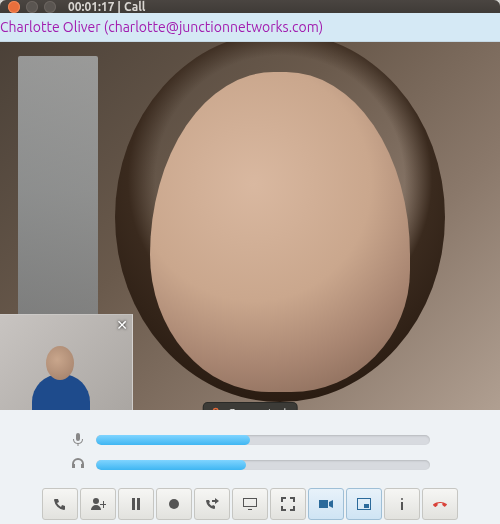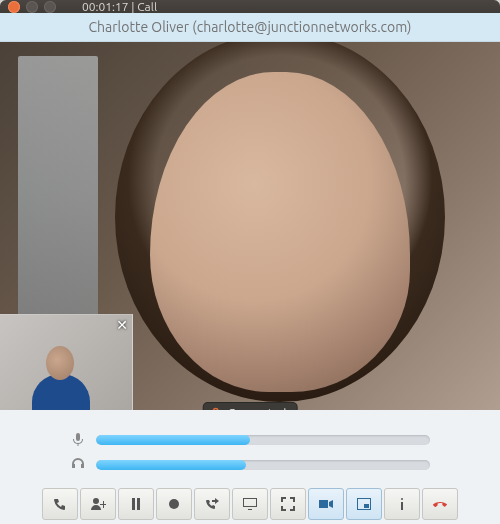--- a/index.html
+++ b/index.html
@@ -1,22 +1,22 @@
 <!DOCTYPE html>
 <html><head>
 <meta charset="utf-8">
 <style>
   html,body{margin:0;padding:0;font-family:"Ubuntu","Segoe UI",sans-serif;font-size:13px;color:#4a4a4a;background:#fff}
   .window{width:500px;height:524px;display:flex;flex-direction:column;background:#f0f0ee;box-shadow:inset 0 0 0 1px #d0d0cc}
   .titlebar{height:26px;background:linear-gradient(#4a4541,#3f3b37);display:flex;align-items:center;padding:0 8px;gap:6px;color:#d9d6d2;font-size:12px;border-radius:6px 6px 0 0}
   .wbtn{width:12px;height:12px;border-radius:50%;background:#5a5551;box-shadow:inset 0 0 0 1px #6b6560}
   .wbtn.close{background:#e96f3c;box-shadow:inset 0 0 0 1px #f0895a}
-  .title{margin-left:20px;font-weight:400;color:#d9d6d2}
+  .title{margin-left:6px;font-weight:700;color:#d9d6d2}
   .content{flex:1;display:flex;flex-direction:column;background:#eef2f5}
-  .caller-bar{background:#d5e9f5;text-align:center;padding:6px 0;font-size:14px;color:#737373;border-bottom:1px solid #c5d8e4}
+  .caller-bar{background:#d5e9f5;padding:6px 0;font-size:14px;color:#a21caf;border-bottom:1px solid #c5d8e4}
   .video-area{position:relative;height:368px;background:linear-gradient(135deg,#4b4138 0%,#6a5a4c 40%,#8a786a 70%,#b09f91 100%);display:flex;align-items:center;justify-content:center;overflow:hidden}
   .remote-face{position:absolute;width:260px;height:320px;right:90px;top:30px;border-radius:50% 50% 48% 48%/60% 60% 40% 45%;background:radial-gradient(circle at 40% 35%,#d9b8a0 0%,#caa78d 45%,#a88571 70%,#7a5e4e 100%)}
   .remote-hair{position:absolute;width:330px;height:370px;right:55px;top:-10px;border-radius:50%;background:radial-gradient(circle at 50% 40%,transparent 45%,#3a2a1e 55%,#2a1c12 80%)}
   .bg-poster{position:absolute;left:18px;top:14px;width:80px;height:270px;background:linear-gradient(180deg,#c8d0d5 0%,#aeb9c0 50%,#8b969e 100%);opacity:.6;border-radius:2px}
   .self-view{position:absolute;left:0;bottom:0;width:132px;height:95px;background:linear-gradient(135deg,#c8c4c1 0%,#aaa6a2 100%);border-top:1px solid rgba(255,255,255,.3);border-right:1px solid rgba(255,255,255,.3)}
   .self-person{position:absolute;bottom:0;left:30px;width:65px;height:70px}
   .self-head{position:absolute;top:6px;left:16px;width:28px;height:34px;border-radius:50%;background:radial-gradient(circle at 40% 40%,#c9a68c,#a07e68)}
   .self-body{position:absolute;bottom:0;left:2px;width:58px;height:36px;border-radius:28px 28px 0 0;background:#1e4b8c}
   .self-close{position:absolute;top:2px;right:4px;color:#fff;font-size:14px;text-shadow:0 0 3px #000;cursor:pointer}
   .status-pill{position:absolute;left:50%;transform:translateX(-50%);bottom:-12px;z-index:2}

